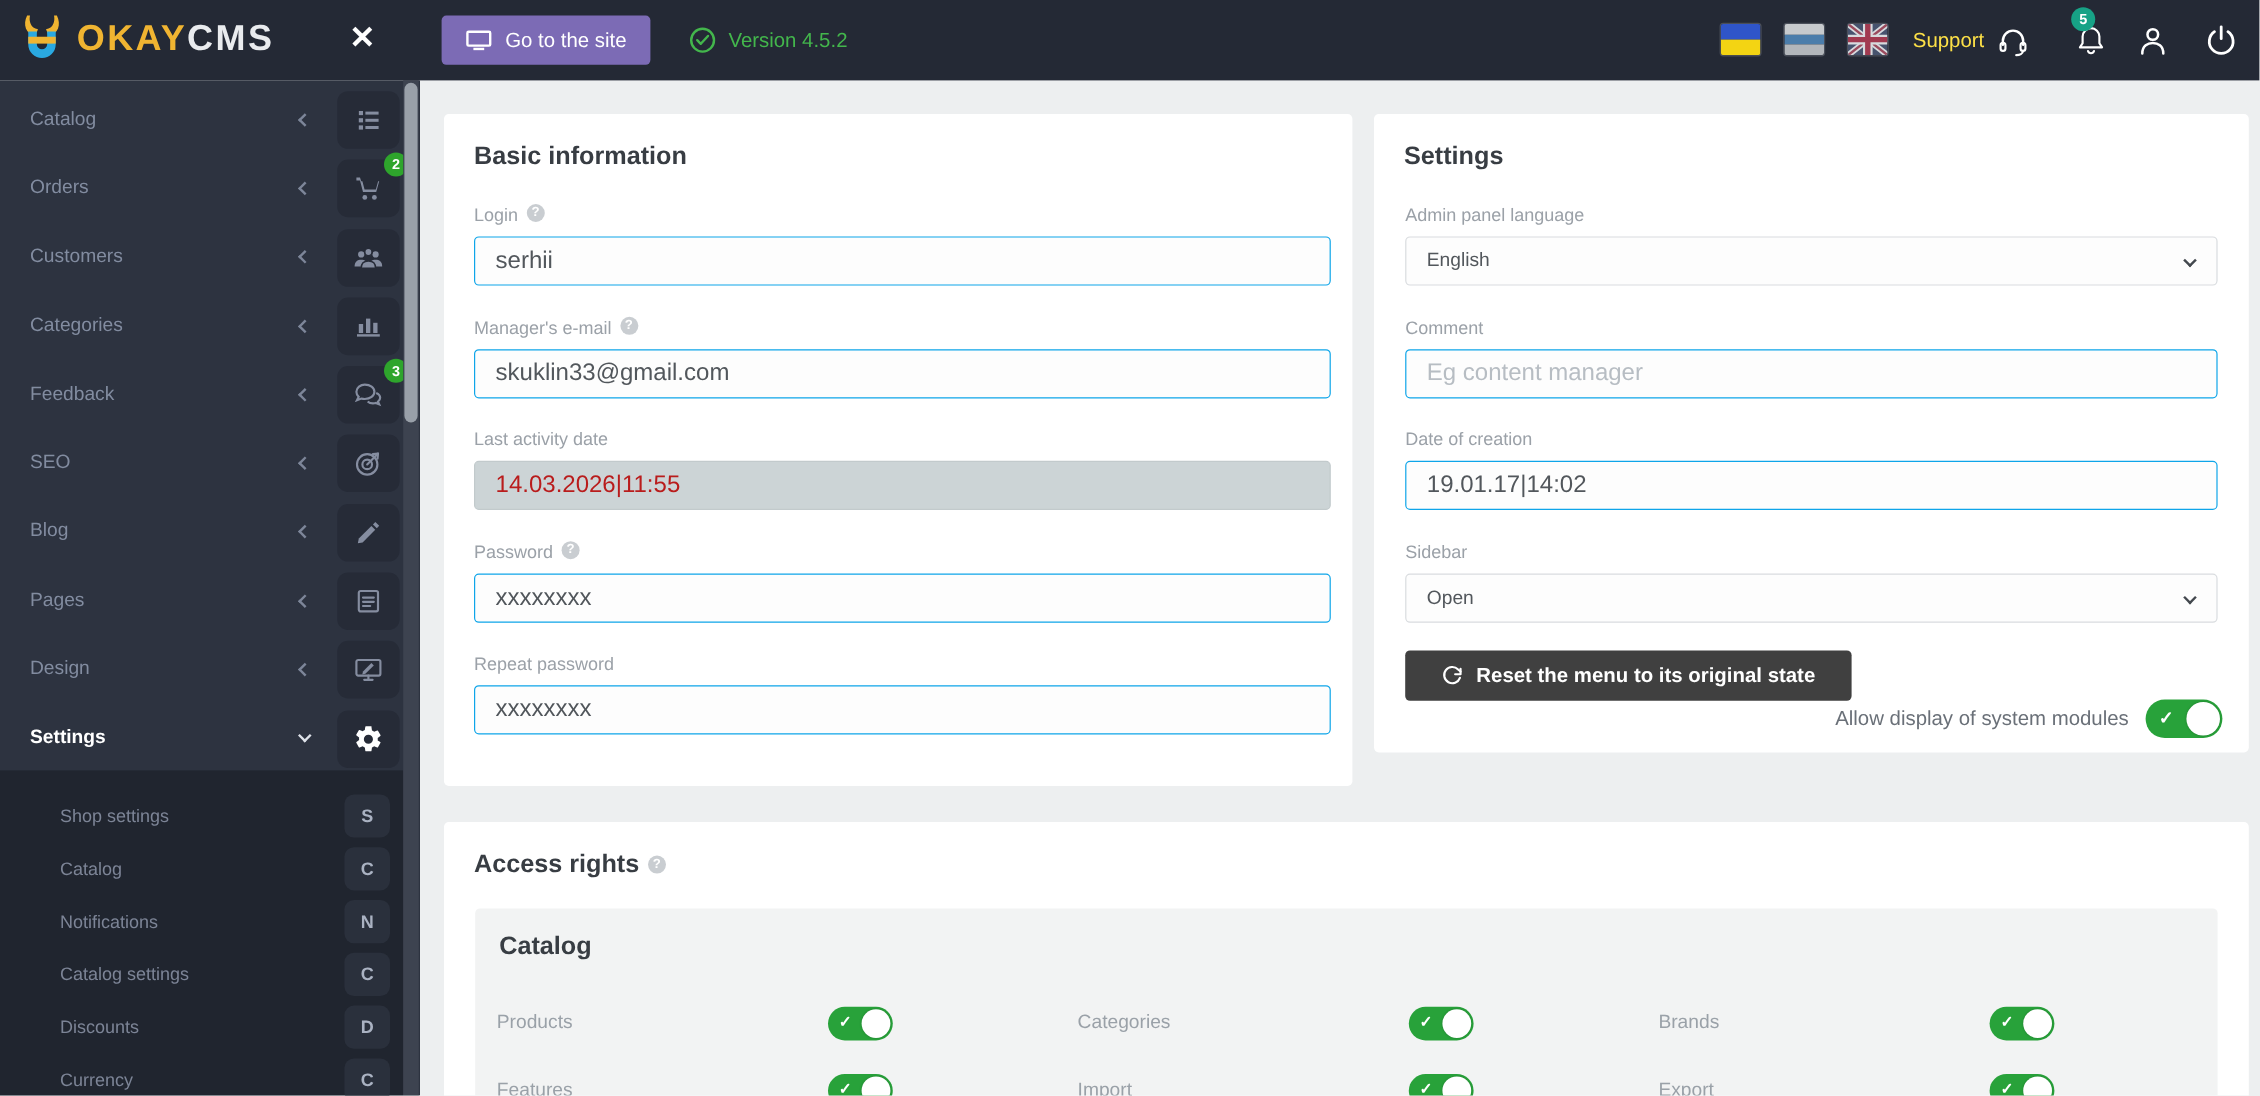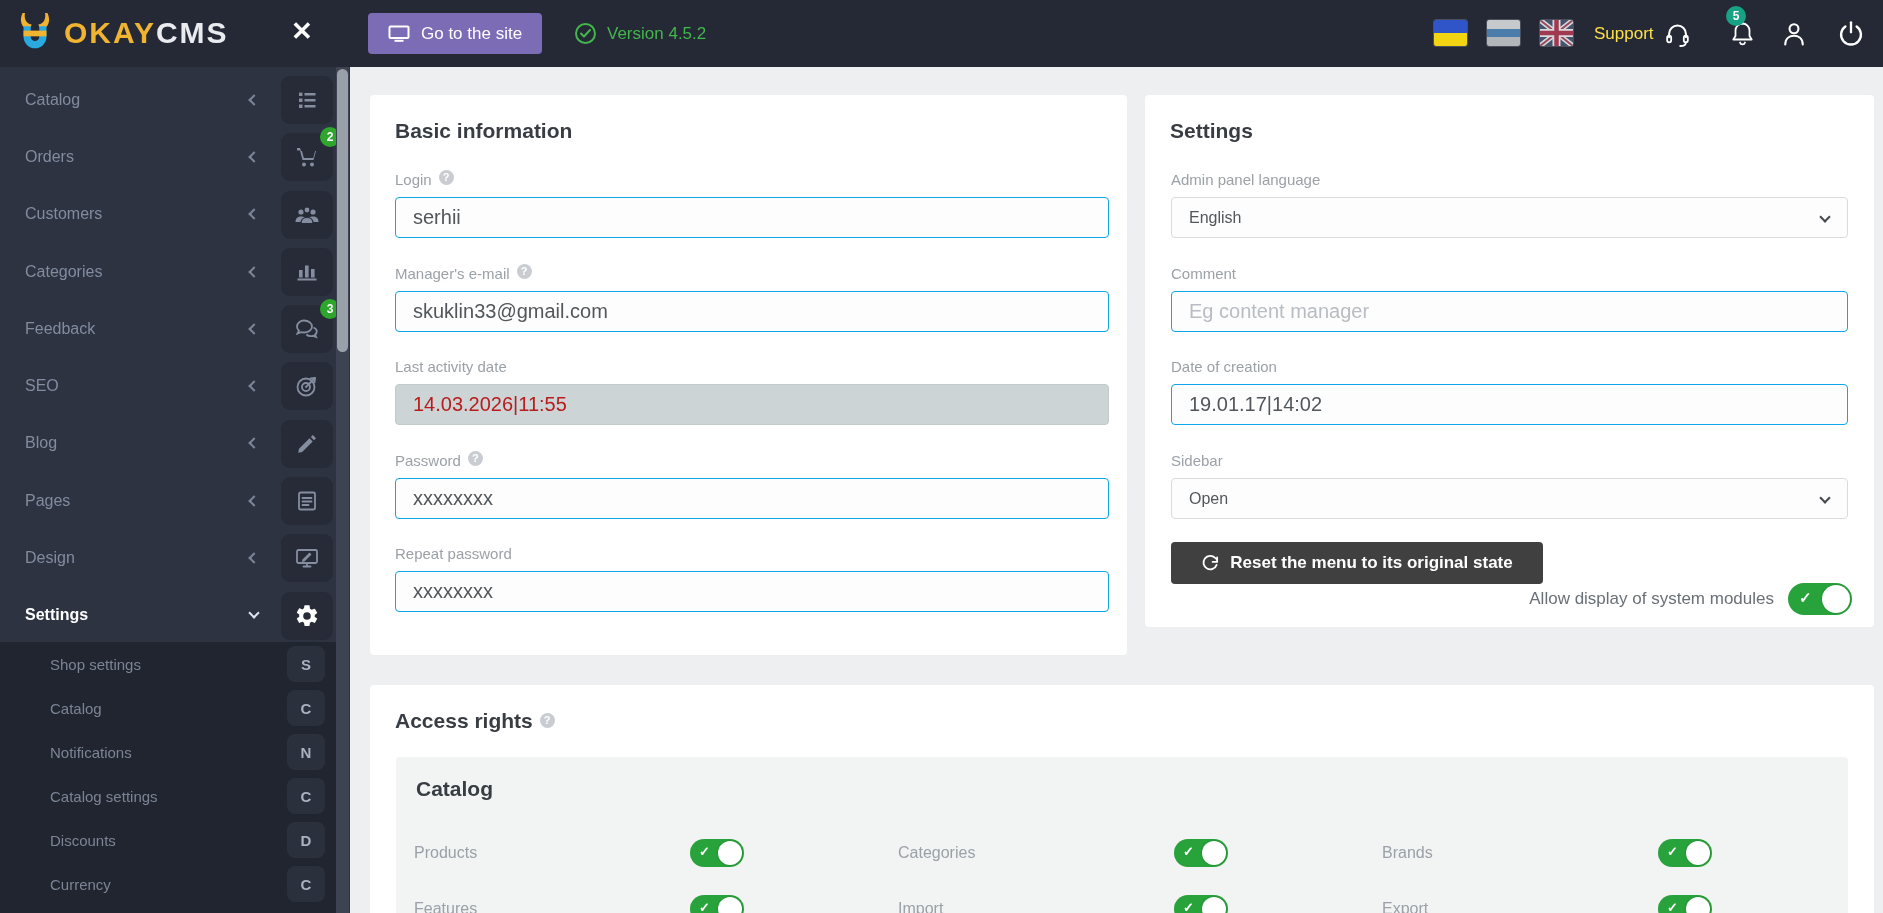--- a/index.html
+++ b/index.html
@@ -39,21 +39,21 @@
   .chev.down { transform:rotate(-45deg); margin-top:-4px; }
   .menu-item.active .chev { border-color:#dfe3ea; }
 
   .tile { position:absolute; left:281px; width:52px; height:48px; border-radius:9px; background:#262b37; display:flex; align-items:center; justify-content:center; cursor:pointer; }
   .tile svg { display:block; }
   .tile-badge { position:absolute; right:-7px; top:-6px; width:20px; height:20px; border-radius:50%; background:#2ea52c; color:#fff; font-size:12px; font-weight:700; display:flex; align-items:center; justify-content:center; }
 
   .scrolltrack { position:absolute; left:336px; top:0; width:13px; height:846px; background:#3d4350; }
   .scrollthumb { position:absolute; left:1px; top:2px; width:11px; height:283px; border-radius:6px; background:#99a0a9; cursor:pointer; }
 
-  .submenu { position:absolute; left:0; top:575px; width:336px; height:271px; background:#20252f; }
+  .submenu { position:absolute; left:0; top:575px; width:336px; height:271px; background:#20252f; padding-top:16px; }
   .submenu-item { position:relative; height:44px; display:flex; align-items:center; padding-left:50px; color:#7c8496; font-size:15px; cursor:pointer; }
   .letter-tile { position:absolute; left:287px; top:4px; width:38px; height:36px; border-radius:8px; background:#2a303c; color:#aab2c2; font-size:15px; font-weight:700; display:flex; align-items:center; justify-content:center; }
 
   
   .card { position:absolute; background:#ffffff; border-radius:4px; }
   .card-basic { left:370px; top:95px; width:757px; height:560px; }
   .card-settings { left:1145px; top:95px; width:729px; height:532px; }
   .card-access { left:370px; top:685px; width:1504px; height:260px; }
   .card-title { position:absolute; left:25px; top:24px; font-size:21px; font-weight:700; color:#383d43; }
   .help { display:inline-block; width:15px; height:15px; border-radius:50%; background:#c9cdd1; color:#fff; font-size:11px; font-weight:700; text-align:center; line-height:15px; margin-left:7px; vertical-align:4px; cursor:pointer; }

